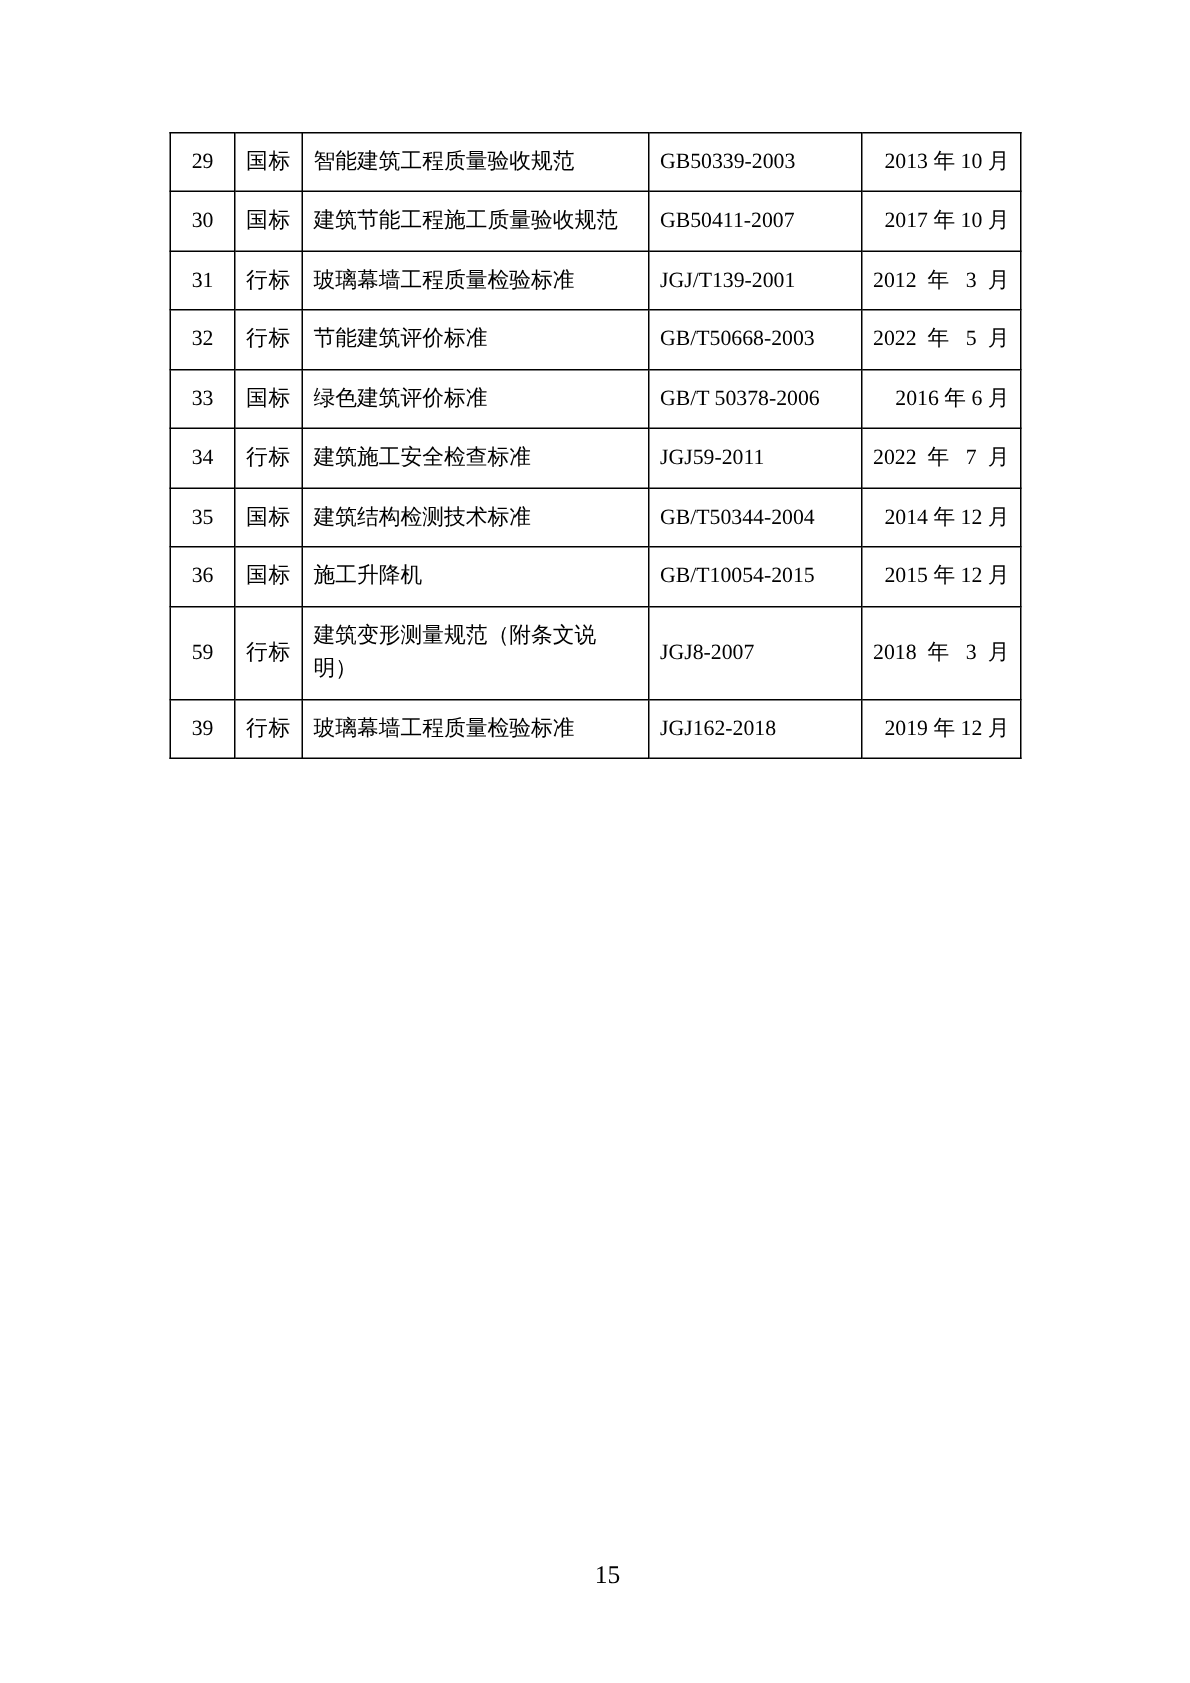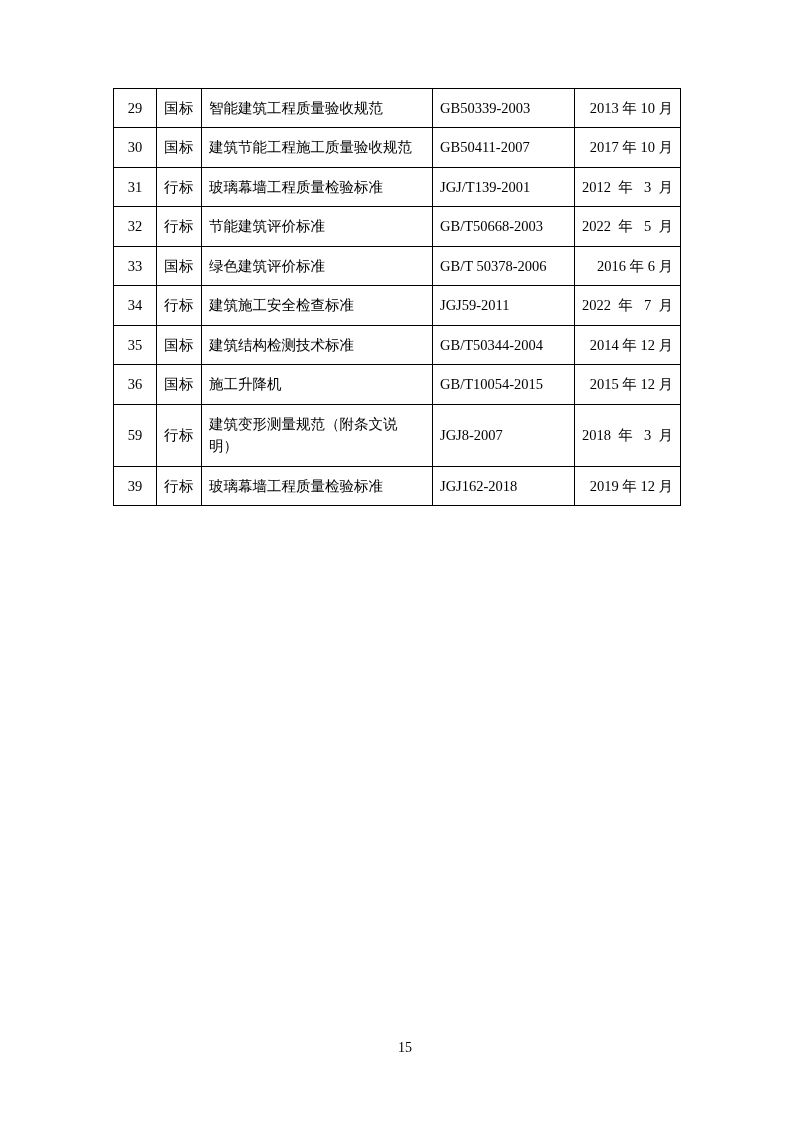--- a/index.html
+++ b/index.html
@@ -69,21 +69,21 @@
   td.col-date.just {
     text-align: justify;
     text-align-last: justify;
   }
   .page-number {
     position: absolute;
     left: 0;
     right: 0;
     top: 1040px;
     text-align: center;
-    font-size: 14px;
+    font-size: 17px;
     font-family: "Liberation Serif", "DejaVu Serif", serif;
     padding-left: 17px;
   }
 </style>
 </head>
 <body>
 
 <div class="page">
 
   <table class="std-table">

